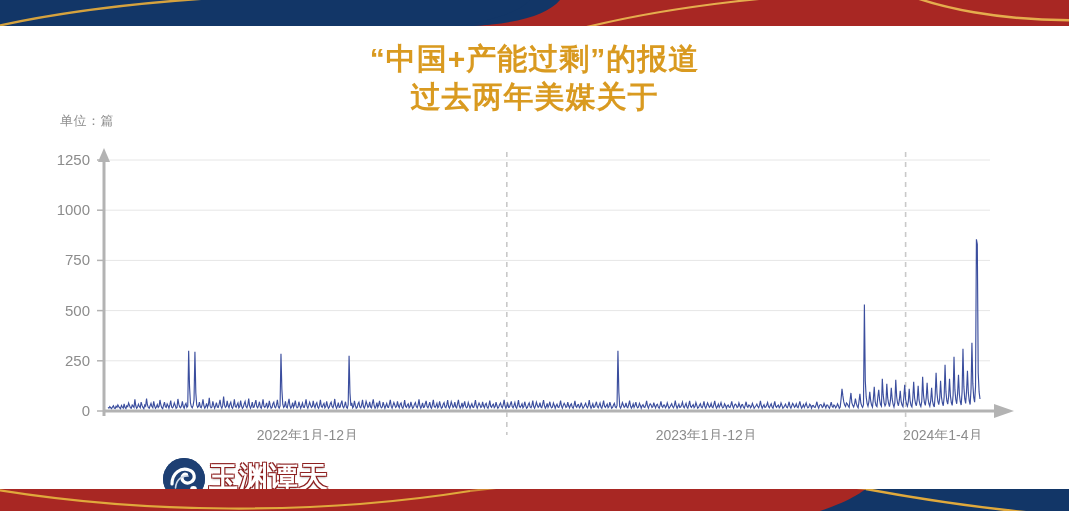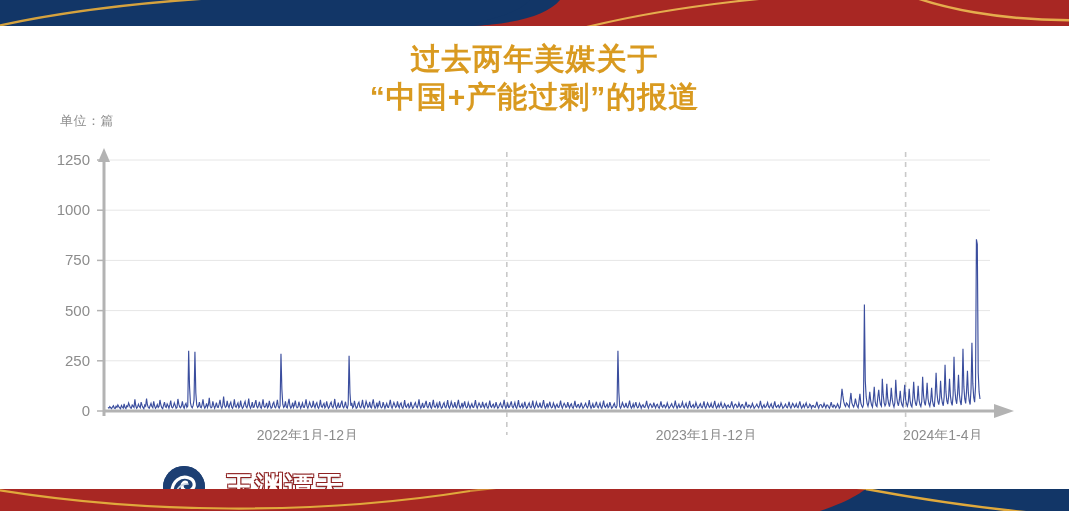--- a/index.html
+++ b/index.html
@@ -78,22 +78,22 @@
   }
 
   
   .logo-wrap {
     position: absolute;
     left: 163px;
     top: 458px;
     width: 190px;
     height: 50px;
     display: flex;
-    align-items: flex-end;
-    gap: 20px;
+    align-items: flex-start;
+    gap: 4px;
   }
   .logo-mark {
     width: 42px;
     height: 42px;
     border-radius: 50%;
     background: #1d3f73;
     position: relative;
     flex: 0 0 auto;
   }
   .logo-mark .wave {
@@ -130,22 +130,22 @@
         <path d="M0,0 L540,0 C540,14 510,24 470,26 L0,26 Z" fill="#123667"></path>
         <path d="M455,26 C500,20 520,10 530,0 L560,0 C548,14 520,24 470,26 Z" fill="#123667"></path>
         <path d="M-20,30 C120,-4 330,-12 470,-4" stroke="#e0a93c" stroke-width="2.4" fill="none" opacity="0.95"></path>
         <path d="M560,34 C660,6 800,-10 940,-10" stroke="#e8b450" stroke-width="2.2" fill="none" opacity="0.95"></path>
         <path d="M880,-18 C930,10 1010,22 1090,20" stroke="#e8b450" stroke-width="2.4" fill="none" opacity="0.95"></path>
       </g>
     </svg>
   </div>
 
   <div class="title-block">
+    <span class="title-line">“中国+产能过剩”的报道</span>
     <span class="title-line">过去两年美媒关于</span>
-    <span class="title-line">“中国+产能过剩”的报道</span>
   </div>
 
   <div class="unit-label">单位：篇</div>
 
   <div class="chart-area">
     <svg class="chart-svg" id="chart-svg" width="1069" height="300" viewBox="0 0 1069 300" xmlns="http://www.w3.org/2000/svg">
 
       <g id="gridlines">
           <line x1="104" x2="990" y1="220.8" y2="220.8" stroke="#e6e6e6" stroke-width="1"></line>
           <line x1="104" x2="990" y1="170.6" y2="170.6" stroke="#e6e6e6" stroke-width="1"></line>

